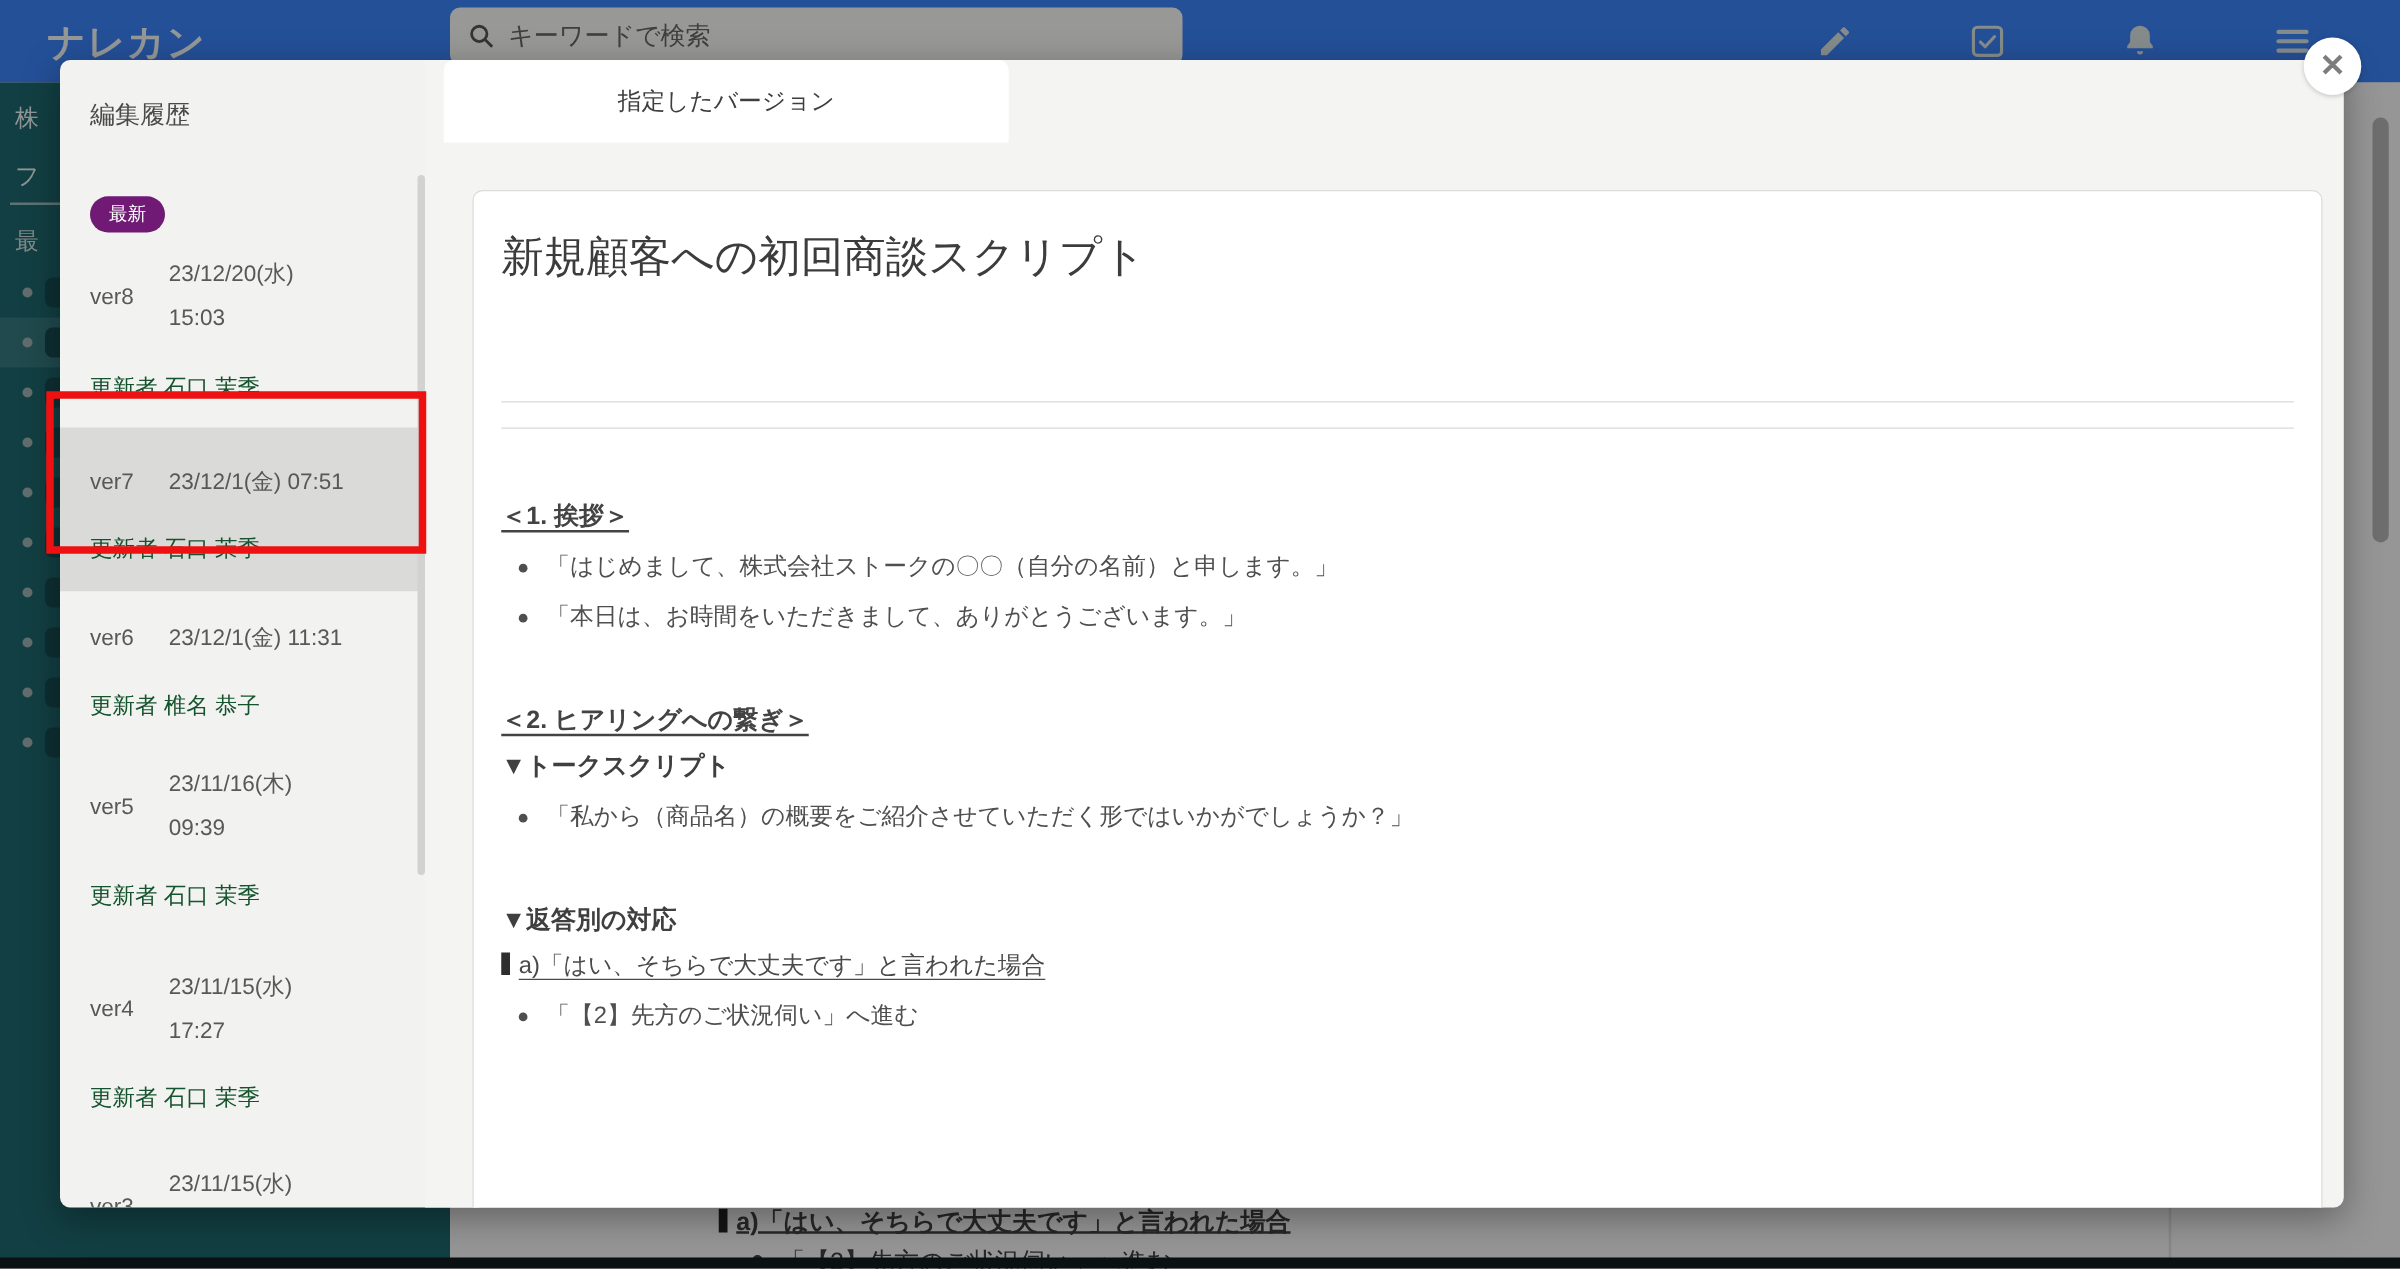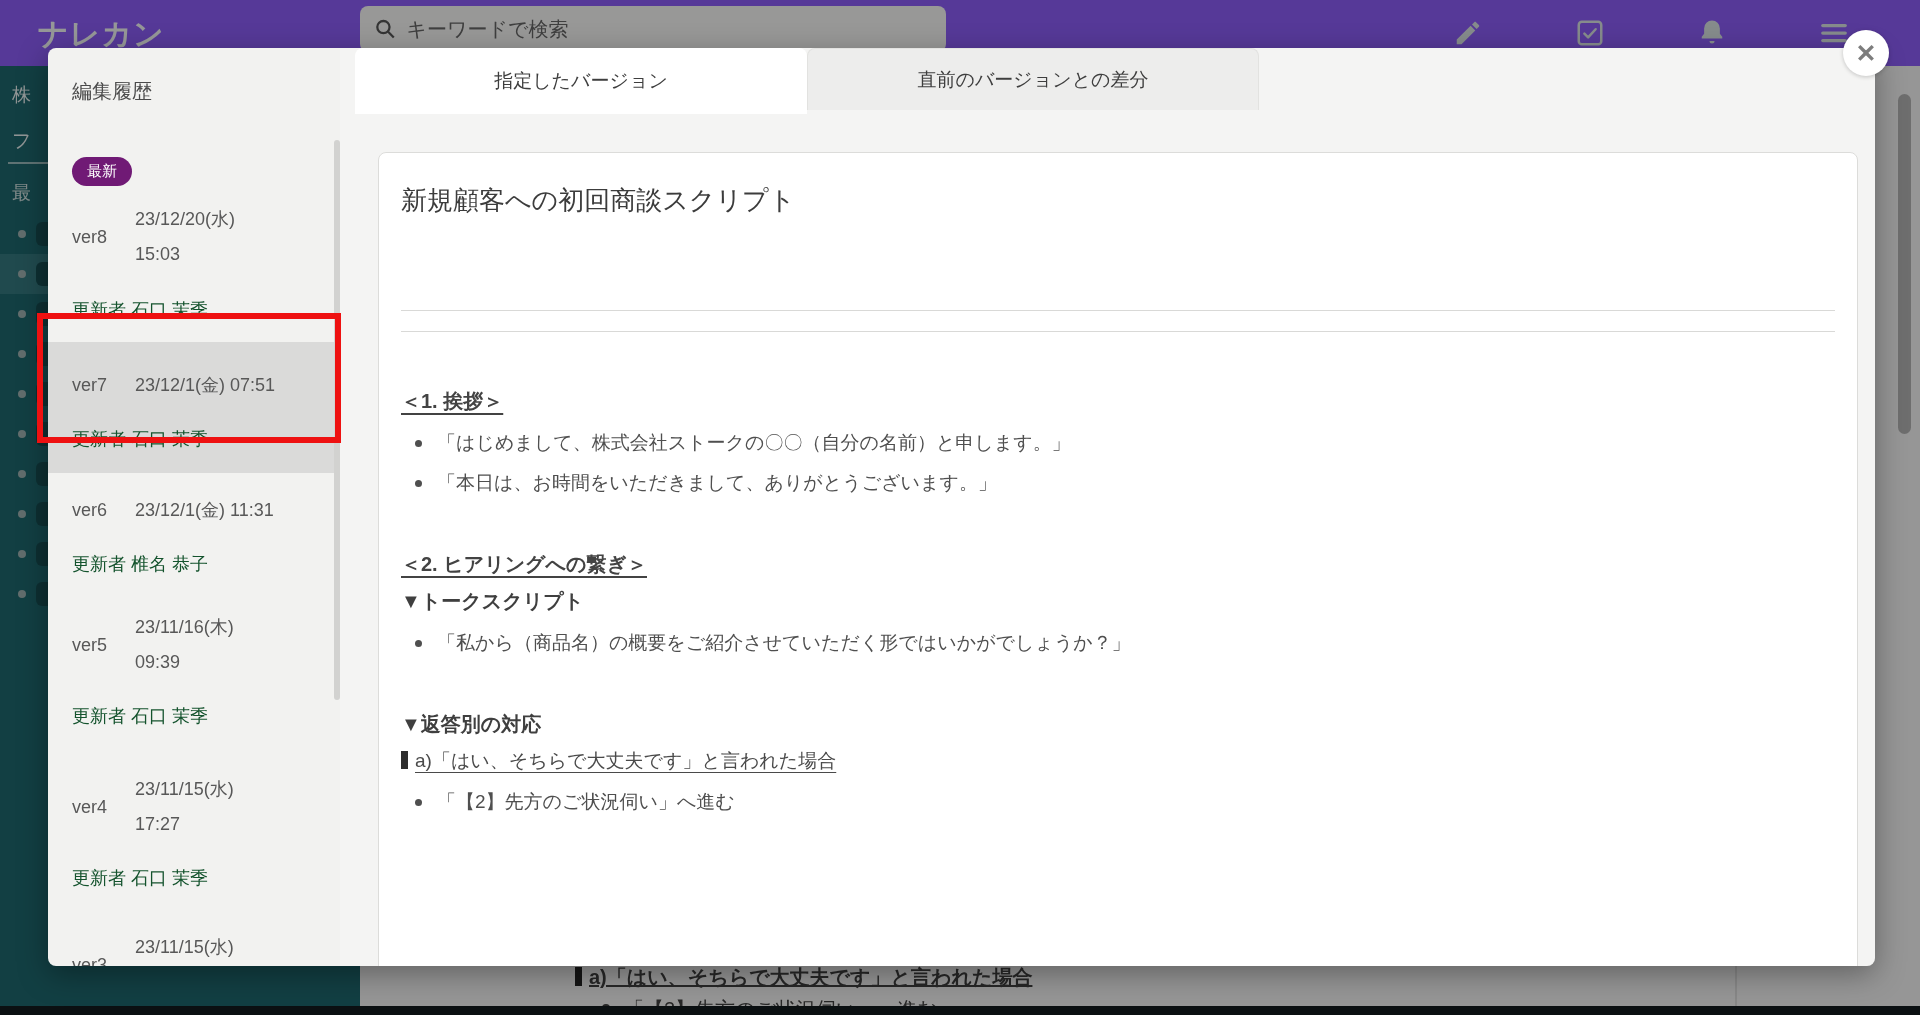--- a/index.html
+++ b/index.html
@@ -2,21 +2,21 @@
 <html><head>
 <meta charset="utf-8">
 <style>
   * { margin:0; padding:0; box-sizing:border-box; }
   html,body { width:1920px; height:1015px; overflow:hidden; background:#fff;
     font-family:"Liberation Sans","DejaVu Sans",sans-serif; }
   .stage { position:relative; width:1920px; height:1015px; overflow:hidden; }
 
   
   .app { position:absolute; inset:0; }
-  .app-header { position:absolute; left:0; top:0; width:1920px; height:66px; background:#8b5cf6; }
+  .app-header { position:absolute; left:0; top:0; width:1920px; height:66px; background:#3b82f6; }
   .logo { position:absolute; left:38px; top:14px; font-size:30px; font-weight:bold; color:#f2f6f6; letter-spacing:1px; }
   .searchbar { position:absolute; left:360px; top:6px; width:586px; height:46px; background:#f5f5f4;
     border-radius:8px; display:flex; align-items:center; padding:0 14px; gap:10px; }
   .searchbar input { border:none; outline:none; background:transparent; font-size:20px; color:#333; width:100%;
     font-family:inherit; }
   .searchbar input::placeholder { color:#666; }
   .hdr-icons { position:absolute; left:1452px; top:0; height:66px; display:flex; align-items:center; gap:90px; }
   .hicon { width:32px; height:32px; display:flex; align-items:center; justify-content:center; background:none; border:none; cursor:pointer; }
   .hicon svg { width:30px; height:30px; }
 
@@ -66,21 +66,21 @@
   .tabs { position:absolute; left:15px; top:0; display:flex; }
   .tab { width:452px; height:62px; display:flex; align-items:center; justify-content:center;
     font-size:19px; color:#3e3e3e; border-radius:8px 8px 0 0; cursor:pointer; }
   .tab.active { background:#ffffff; height:66px; }
   .tab.inactive { background:#ededec; border:1px solid #e2e2e0; border-bottom:none; }
   .mh-card { position:absolute; left:38px; top:104px; width:1480px; height:980px; background:#fff;
     border:1px solid #dcdcda; border-radius:8px; }
 
   
   .doc { padding:30px 22px; font-size:19px; color:#4f4f4f; }
-  .doc-title { font-size:26px; color:#3c3c3c; font-weight:500; }
+  .doc-title { font-size:34px; color:#3c3c3c; font-weight:500; }
   .doc hr { border:none; border-top:1px solid #d9d9d7; }
   .hr1 { margin-top:92px; } .hr2 { margin-top:20px; }
   .doc-h2 { margin-top:20px; font-size:21px; font-weight:bold; color:#3f3f3f; }
   .doc-h3u { margin-top:56px; font-size:20px; font-weight:bold; color:#434343; text-decoration:underline;
     text-underline-offset:5px; }
   .doc-h3u.second { margin-top:48px; }
   .doc-label { margin-top:10px; font-size:20px; font-weight:bold; color:#3f3f3f; }
   .doc-label.spaced { margin-top:48px; }
   .doc ul { list-style:none; margin-top:8px; }
   .doc li { position:relative; padding-left:36px; line-height:40px; }
@@ -247,21 +247,20 @@
             </div>
             <div class="ver-updater">更新者 石口 茉季</div>
           </div>
         </div>
     </aside>
     <div class="mh-left-scroll"></div>
 
     <section class="mh-right">
       <div class="tabs" id="tabs">
           <div class="tab active">指定したバージョン</div>
-          <div class="tab inactive">直前のバージョンとの差分</div>
         </div>
 
       <div class="mh-card">
         <div class="doc" id="doc">
             <h1 class="doc-title">新規顧客への初回商談スクリプト</h1>
             <hr class="hr1">
             <hr class="hr2">
             <div class="doc-h3u ">＜1. 挨拶＞</div>
             <ul>
               <li>「はじめまして、株式会社ストークの〇〇（自分の名前）と申します。」</li>

